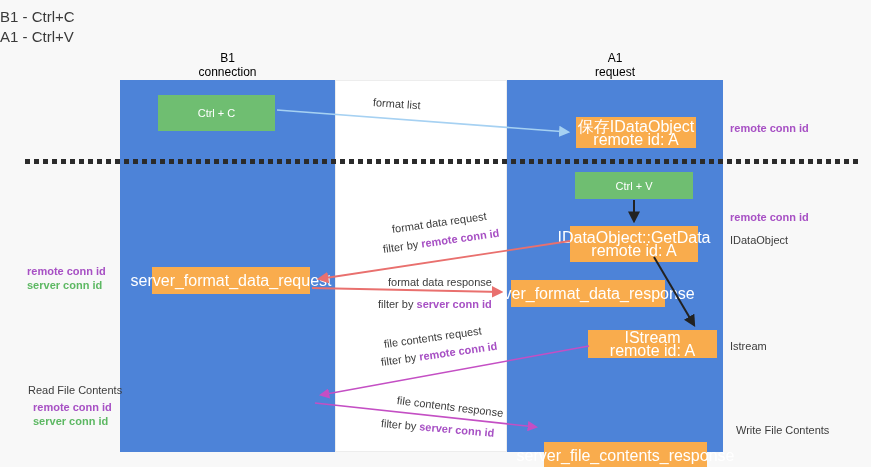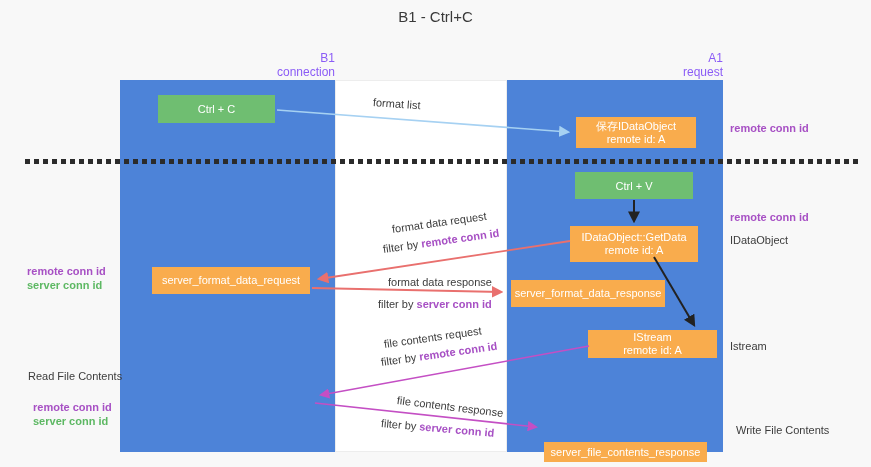--- a/index.html
+++ b/index.html
@@ -1,36 +1,36 @@
 <!DOCTYPE html>
 <html><head>
 <meta charset="utf-8">
 <style>
   * { margin:0; padding:0; box-sizing:border-box; }
   body { font-family:"Liberation Sans","DejaVu Sans",sans-serif; background:#f8f8f8; }
   .canvas { position:relative; width:871px; height:467px; background:#f8f8f8; overflow:hidden; }
 
-  .title { position:absolute; left:0; top:7px; width:871px; text-align:center;
+  .title { position:absolute; left:0; top:7px; width:871px; 
            font-size:15px; line-height:20px; color:#3a3a3a; }
 
-  .lane-header { position:absolute; top:51px; text-align:right; font-size:12px;
-                 line-height:14px; color:#8b5cf6; }
+  .lane-header { position:absolute; top:51px; text-align:center; font-size:12px;
+                 line-height:14px; color:#000000; }
   .lane-header.left { left:120px; width:215px; }
   .lane-header.right { left:507px; width:216px; }
 
   .gap-panel { position:absolute; left:335px; top:80px; width:172px; height:372px;
                background:#ffffff; border:1px solid #ededed; }
   .lane { position:absolute; top:80px; height:372px; background:#4d83d8; }
   .lane.left { left:120px; width:215px; }
   .lane.right { left:507px; width:216px; }
 
   .node { position:absolute; display:flex; flex-direction:column; align-items:center;
           justify-content:center; color:#fff; text-align:center; z-index:3; }
   .node.green { background:#6fbe71; font-size:11px; }
-  .node.orange { background:#f9ac4d; font-size:11px; line-height:13px;justify-content:center; }
+  .node.orange { background:#f9ac4d; font-size:16px; line-height:13px;justify-content:center; }
 
   .arrows { position:absolute; left:0; top:0; width:871px; height:467px; z-index:4;
             pointer-events:none; }
 
   .dashline { position:absolute; left:25px; top:159px; width:836px; height:5px; z-index:5;
               background:repeating-linear-gradient(90deg,#2b2b2b 0 5px,transparent 5px 9px); }
 
   .lbl { position:absolute; font-size:11px; color:#3c3c3c; white-space:nowrap; z-index:6; }
   .rot-p4 { transform:rotate(4deg); transform-origin:left center; }
   .rot-n8 { transform:rotate(-8deg); transform-origin:left center; }
@@ -41,36 +41,37 @@
   .ann.purple { color:#a750c4; font-weight:bold; }
   .ann.green  { color:#5db863; font-weight:bold; }
 </style>
 </head>
 <body>
 
 <div class="canvas">
 
   <div class="title">
     <div>B1 - Ctrl+C</div>
+    <div>A1 - Ctrl+V</div>
   </div>
 
   <div class="lane-header left">
     <div>B1</div>
     <div>connection</div>
   </div>
   <div class="lane-header right">
     <div>A1</div>
     <div>request</div>
   </div>
 
   <div class="gap-panel"></div>
   <div class="lane left"></div>
   <div class="lane right"></div>
 
-  <div class="node green" style="left:158px;top:95px;width:117px;height:28px">
+  <div class="node green" style="left:158px;top:95px;width:117px;height:36px">
     <span>Ctrl + C</span>
   </div>
   <div class="node orange" style="left:576px;top:117px;width:120px;height:31px">
     <span>保存IDataObject</span>
     <span>remote id: A</span>
   </div>
   <div class="node green" style="left:575px;top:172px;width:118px;height:27px">
     <span>Ctrl + V</span>
   </div>
   <div class="node orange" style="left:570px;top:226px;width:128px;height:36px">
@@ -80,21 +81,21 @@
   <div class="node orange" style="left:152px;top:267px;width:158px;height:27px">
     <span>server_format_data_request</span>
   </div>
   <div class="node orange" style="left:511px;top:280px;width:154px;height:27px">
     <span>server_format_data_response</span>
   </div>
   <div class="node orange" style="left:588px;top:330px;width:129px;height:28px">
     <span>IStream</span>
     <span>remote id: A</span>
   </div>
-  <div class="node orange" style="left:544px;top:442px;width:163px;height:20px">
+  <div class="node orange" style="left:544px;top:442px;width:163px;height:26px">
     <span>server_file_contents_response</span>
   </div>
 
   <svg class="arrows" viewBox="0 0 871 467">
     <defs>
       <marker id="m-blue" viewBox="0 0 10 10" refX="8" refY="5" markerWidth="7" markerHeight="7" orient="auto">
         <path d="M0,0 L10,5 L0,10 z" fill="#a6d1f2"></path>
         </marker>
       <marker id="m-black" viewBox="0 0 10 10" refX="8" refY="5" markerWidth="6" markerHeight="6" orient="auto">
         <path d="M0,0 L10,5 L0,10 z" fill="#222222"></path>
@@ -140,17 +141,17 @@
   </div>
 
   <div class="ann purple" style="left:730px;top:122px">remote conn id</div>
   <div class="ann purple" style="left:730px;top:211px">remote conn id</div>
   <div class="ann" style="left:730px;top:234px">IDataObject</div>
   <div class="ann" style="left:730px;top:340px">Istream</div>
   <div class="ann" style="left:736px;top:424px">Write File Contents</div>
 
   <div class="ann purple" style="left:27px;top:265px">remote conn id</div>
   <div class="ann green" style="left:27px;top:279px">server conn id</div>
-  <div class="ann" style="left:28px;top:370px">Read File Contents</div>
+  <div class="ann" style="left:28px;top:384px">Read File Contents</div>
   <div class="ann purple" style="left:33px;top:401px">remote conn id</div>
   <div class="ann green" style="left:33px;top:415px">server conn id</div>
 
 </div>
 
 </body></html>

